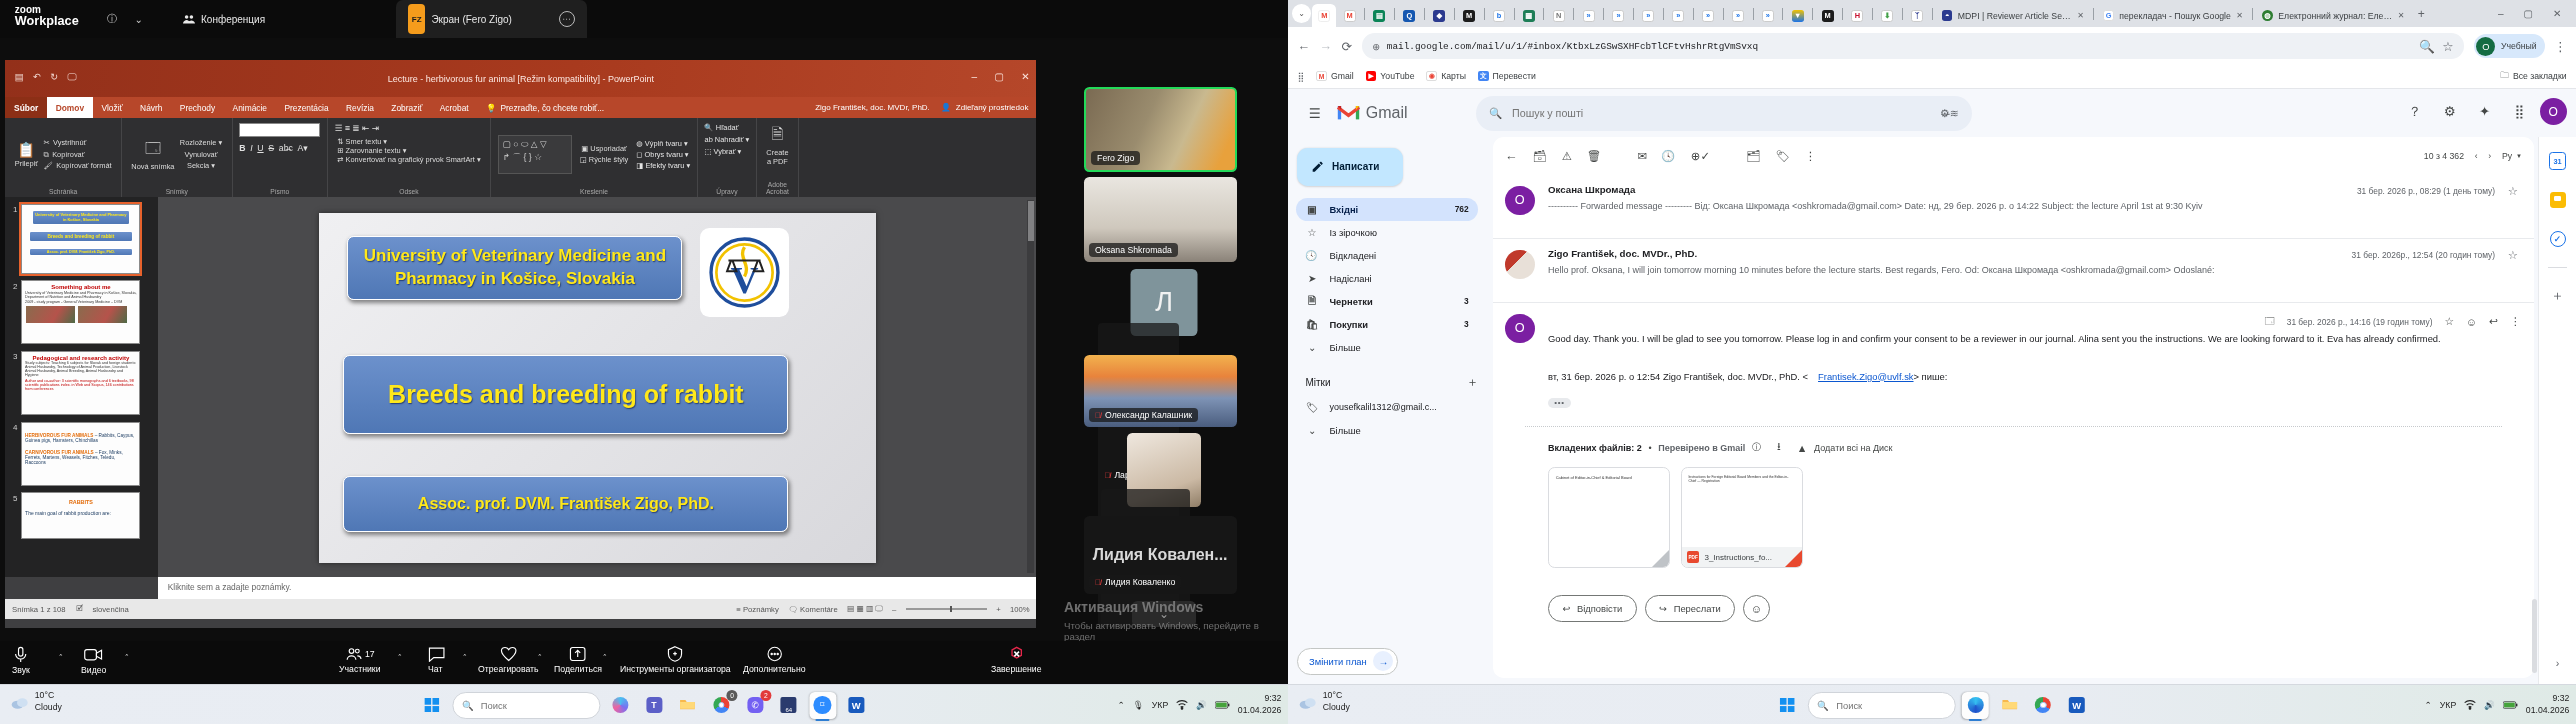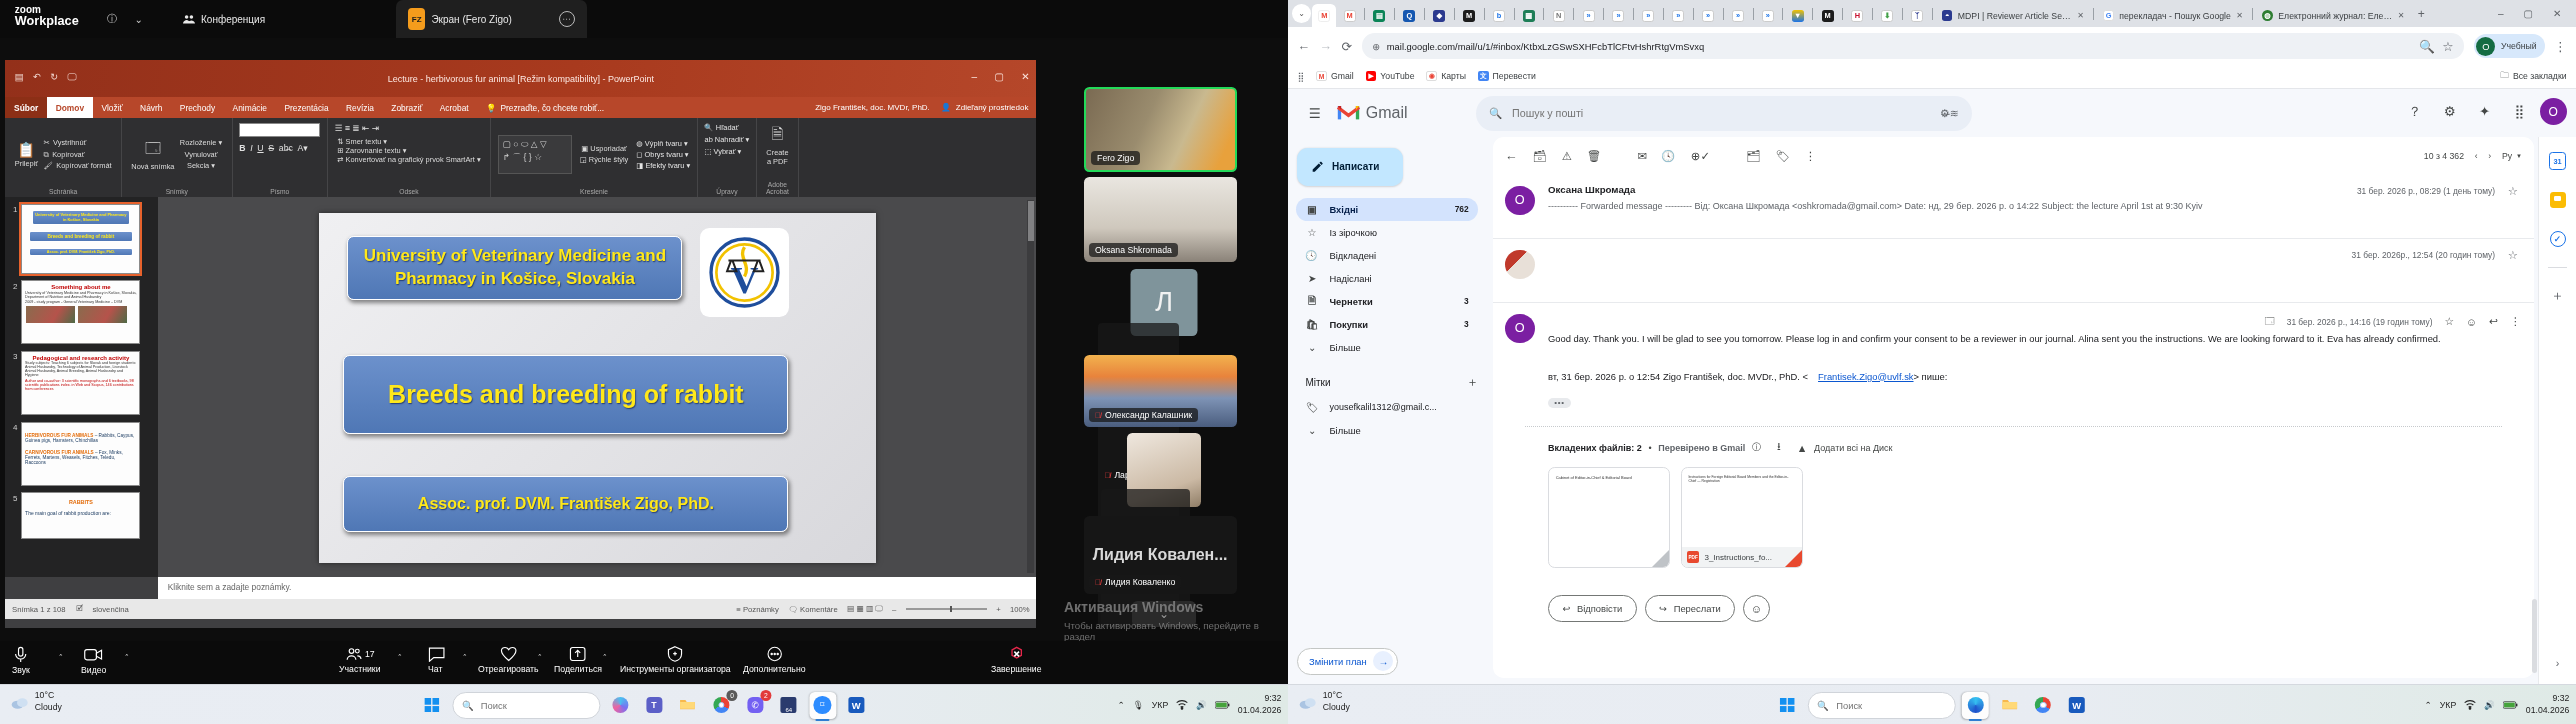--- a/index.html
+++ b/index.html
@@ -14,21 +14,21 @@
   #mon-left { left:0; top:0; width:1288px; height:725px; background:#0d0d0d; }
 
   
   .z-titlebar { left:0; top:0; width:1288px; height:38px; background:#0b0b0b; color:#fff; }
   .z-logo { left:14.8px; top:5.4px; line-height:1; }
   .z-logo .l1 { font-size:10px; font-weight:bold; }
   .z-logo .l2 { font-size:12.7px; font-weight:bold; }
   .z-ico { color:#cfcfcf; font-size:10px; }
   .z-tab { height:38px; padding:0 12px; gap:6px; color:#e8e8e8; font-size:10px; }
   .z-tab.active { background:#1f1f1f; border-radius:6.7px 6.7px 0 0; }
-  .fz-badge { width:17.4px; height:22px; border-radius:4px; background:#F59C1C; color:#1c1c1c;
+  .fz-badge { width:17.4px; height:30px; border-radius:4px; background:#F59C1C; color:#1c1c1c;
     font-size:8px; font-weight:bold; display:flex; align-items:center; justify-content:center; }
   .dots-circle { width:16px; height:16px; border:1px solid #bbb; border-radius:50%;
     color:#bbb; display:flex; align-items:center; justify-content:center; font-size:8.7px; letter-spacing:0.7px;}
 
   
   .ppt { left:5.4px; top:60px; width:1031px; height:568px; background:#3f3f41; }
   .ppt-title { left:0; top:0; width:100%; height:37px;
     background:linear-gradient(100deg,#93301a 0%,#a83a1e 55%,#b5472a 100%); color:#fff; }
   .ppt-title .qat { left:9.4px; top:10.7px; gap:9.4px; color:#f3d9d2; font-size:9.4px;}
   .ppt-title .t { width:100%; text-align:center; font-size:9px; color:#fde8e2; }
@@ -141,21 +141,21 @@
   .ltab { height:23px; margin-top:4px; border-radius:5.4px 5.4px 0 0; padding:0 6.7px; gap:5.4px;
     color:#3c4043; font-size:8.7px; max-width:161px; }
   .ltab .x { color:#5f6368; font-size:8px; }
   .ltab .title { white-space:nowrap; overflow:hidden; text-overflow:ellipsis; max-width:114px; }
   .winctl { margin-left:auto; gap:20px; color:#5f6368; font-size:10px; padding-right:10.7px; }
 
   .navbar { left:0; top:27px; width:1288px; height:38px; background:#fff; gap:9.4px; padding:0 9.4px; }
   .nav-ic { color:#5f6368; font-size:12.7px; }
   .urlbar { flex:1; height:25.5px; background:#eef1f5; border-radius:12.7px; gap:6.7px; padding:0 10.7px;
     color:#202124; font-size:9.4px; }
-  .urlbar .u { color:#202124; }
+  .urlbar .u { color:#202124;font-family:Liberation Mono, monospace; }
   .profile-chip { height:24px; background:#d7e8fb; border-radius:12px; gap:5.4px; padding:2px 8px 2px 2.7px;
     color:#3c4043; font-size:8.7px; }
   .av-green { width:19px; height:19px; border-radius:50%; background:#146c43; color:#fff;
     display:flex; align-items:center; justify-content:center; font-size:9.4px; }
   .bookmarks { left:0; top:64px; width:1288px; height:25px; background:#fff;
     border-bottom:0.7px solid #e4e6ea; gap:12px; padding:0 9.4px; color:#3c4043; font-size:8.7px; }
   .bm { gap:4px; }
   .bm-fav { width:10.7px; height:10.7px; border-radius:2px; font-size:6.7px; font-weight:bold; color:#fff;
     display:flex; align-items:center; justify-content:center; }
   .bm-right { margin-left:auto; gap:4px; }
@@ -978,20 +978,24 @@
           <div class="msg-main">
             <div class="msg-from">Оксана Шкромада</div>
             <div class="msg-snip">---------- Forwarded message --------- Від: Оксана Шкромада &lt;oshkromada@gmail.com&gt; Date: нд, 29 бер. 2026 р. о 14:22 Subject: the lecture April 1st at 9:30 Kyiv</div>
           </div>
           <div class="msg-date">31 бер. 2026 р., 08:29 (1 день тому)</div>
           <div class="msg-star">☆</div>
         </div>
 
         <div class="msg-row" style="height:64px;">
           <div class="msg-avatar" style="background:linear-gradient(135deg,#c0392b 40%,#e8e0d8 40%);"></div>
+          <div class="msg-main">
+            <div class="msg-from">Zigo František, doc. MVDr., PhD.</div>
+            <div class="msg-snip">Hello prof. Oksana, I will join tomorrow morning 10 minutes before the lecture starts. Best regards, Fero. Od: Оксана Шкромада &lt;oshkromada@gmail.com&gt; Odoslané:</div>
+          </div>
           <div class="msg-date">31 бер. 2026р., 12:54 (20 годин тому)</div>
           <div class="msg-star">☆</div>
         </div>
 
         <div class="msg-row open-head" style="border-bottom:0;height:auto;">
           <div class="msg-avatar" style="background:#7b1fa2;">
               <span>O</span>
             </div>
           <div class="open-icons abs flex">
             <span style="font-size:9.4px;">🗔</span>

